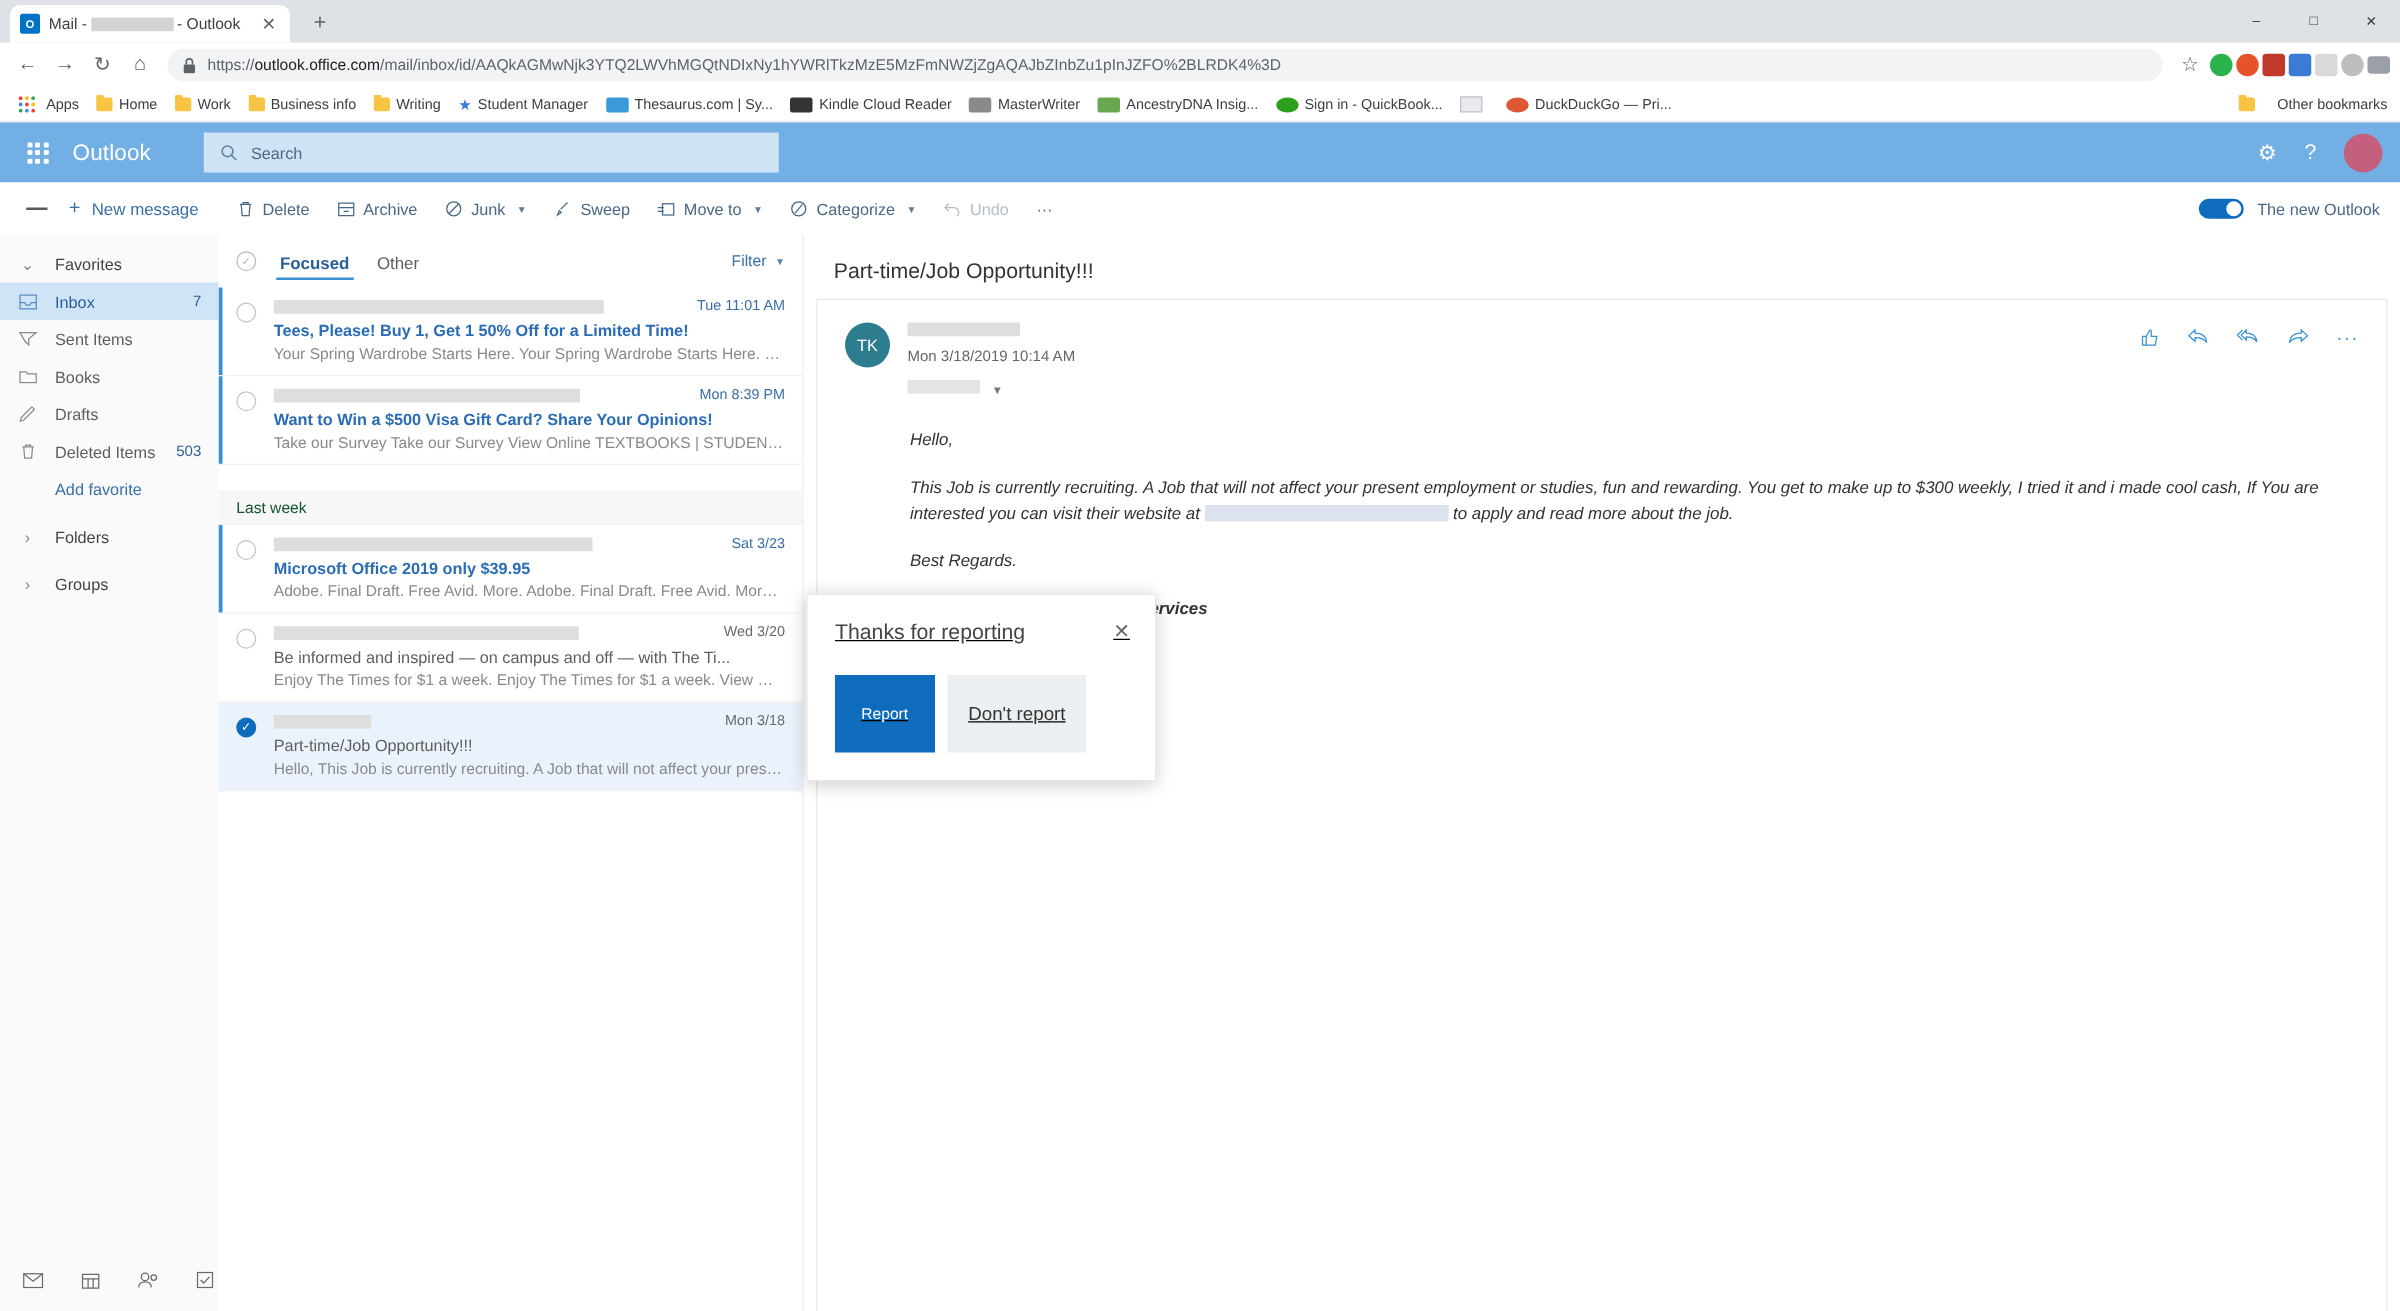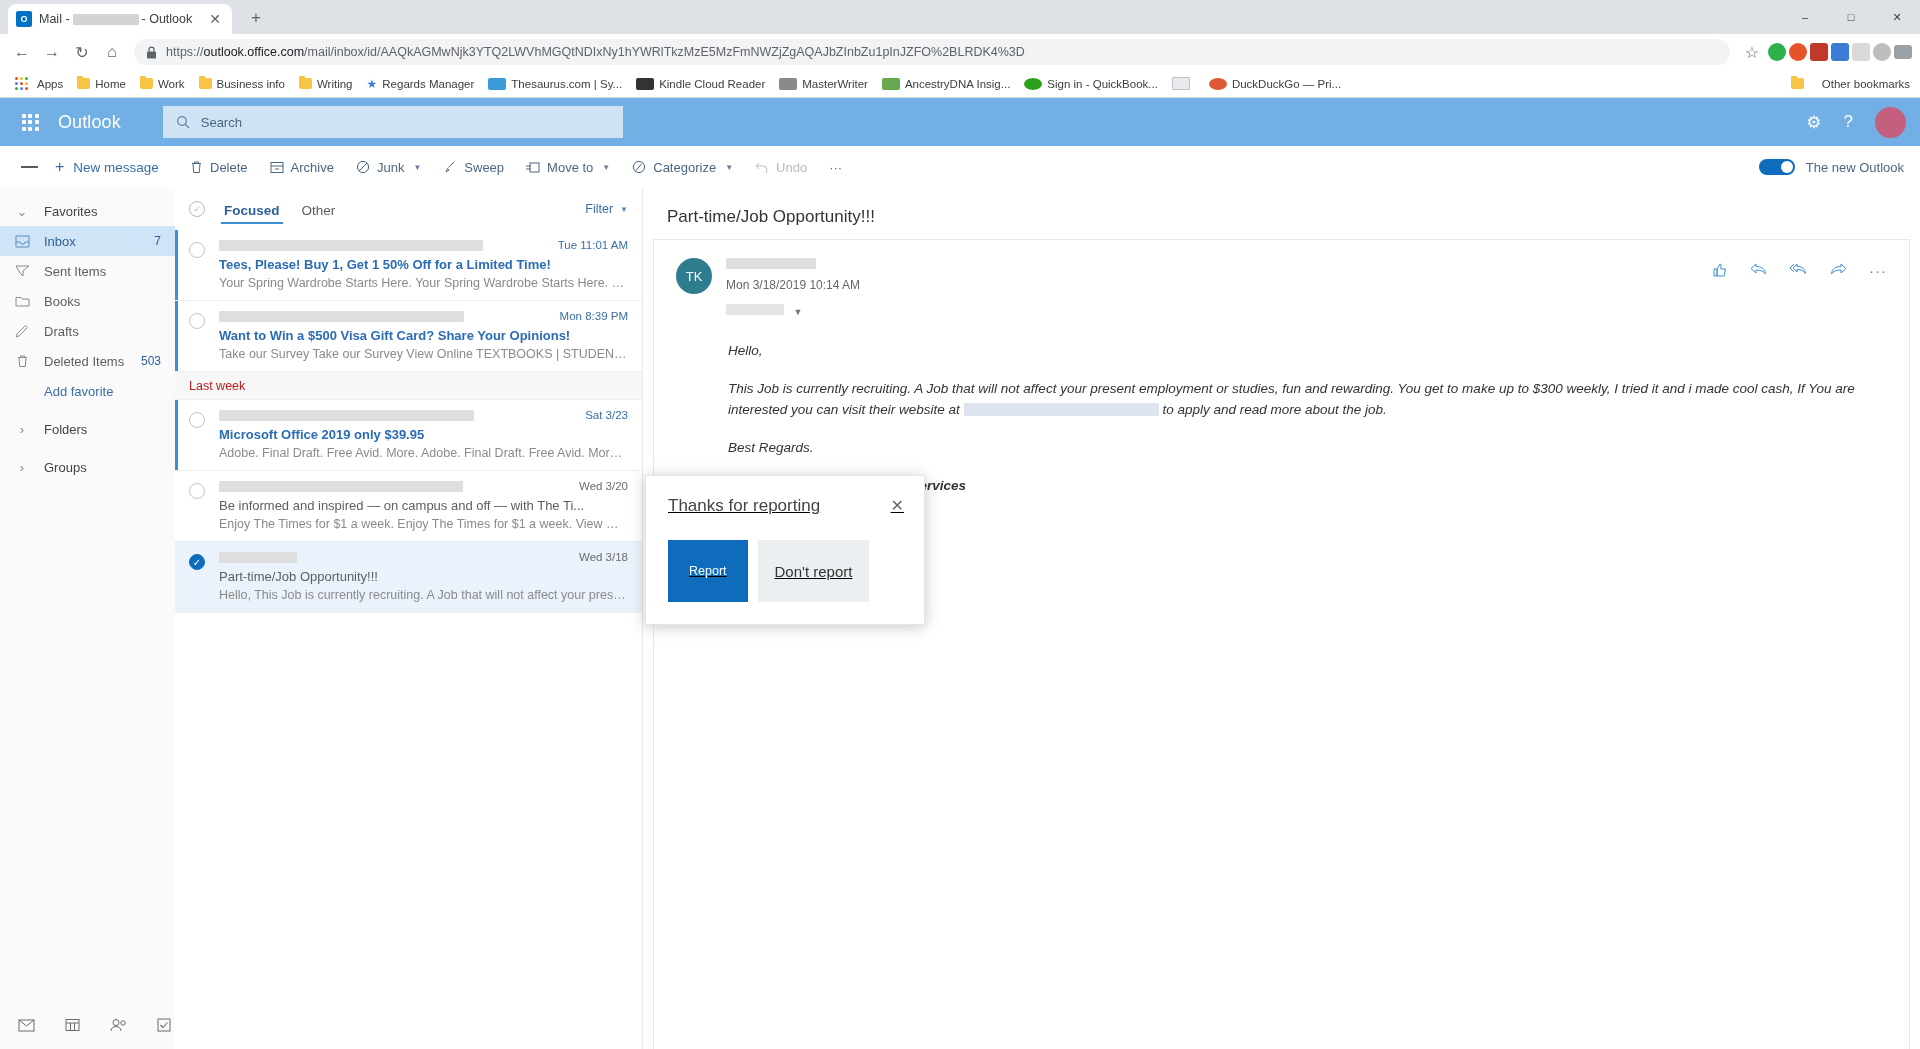--- a/index.html
+++ b/index.html
@@ -139,21 +139,21 @@
   .msg-check { width: 16px; height: 16px; border-radius: 50%; border: 1px solid #c4c4c4; flex: 0 0 16px; margin-top: 3px; }
   .msg.selected .msg-check { background: #0f6cbd; border-color: #0f6cbd; color:#fff; font-size: 10px; display:flex; align-items:center; justify-content:center; }
   .msg-main { flex: 1; min-width: 0; }
   .msg-row1 { display: flex; align-items: center; gap: 0; }
   .msg-sender-redact { height: 11px; background: #dedede; border-radius: 1px; }
   .msg-date { margin-left: auto; font-size: 11.5px; color: #3b6ea5; white-space: nowrap; }
   .msg.read .msg-date { color: #6a6a6a; }
   .msg-subject { font-size: 13px; color: #2b6cb5; font-weight: 700; margin-top: 6px; white-space: nowrap; overflow: hidden; text-overflow: ellipsis; }
   .msg.read .msg-subject { color: #5e5e5e; font-weight: 400; }
   .msg-preview { font-size: 12.5px; color: #8a8a8a; margin-top: 4px; white-space: nowrap; overflow: hidden; text-overflow: ellipsis; }
-  .group-head { height: 28px; background: #f7f7f7; display: flex; align-items: center; padding: 0 14px; font-size: 12.5px; color: #b91c1c; border-bottom: 1px solid #efefef; }
+  .group-head { height: 28px; background: #f7f7f7; display: flex; align-items: center; padding: 0 14px; font-size: 12.5px; color: #14532d; border-bottom: 1px solid #efefef; margin-top: 20px; }
 
   .reading { flex: 1; background: #fff; display: flex; flex-direction: column; min-width: 0; position: relative; }
   .rd-title { font-size: 17px; color: #333; padding: 19px 24px 12px; }
   .rd-card { margin: 0 10px; border: 1px solid #e8e8e8; border-bottom: none; padding: 18px 22px 26px; flex: 1;}
   .rd-top { display: flex; gap: 14px; position: relative; }
   .rd-avatar { width: 36px; height: 36px; border-radius: 50%; background: #2e7d8f; color: #fff; display:flex; align-items:center; justify-content:center; font-size:13px; flex:0 0 36px; }
   .rd-from { flex: 1; }
   .rd-name-redact { height: 11px; background: #dedede; border-radius: 1px; width: 90px; }
   .rd-date { font-size: 12px; color: #666; margin-top: 9px; }
   .rd-to-redact { height: 11px; background: #e4e4e4; border-radius: 1px; width: 58px; margin-top: 12px; display:inline-block; }
@@ -254,21 +254,21 @@
     <div class="bm">
       <span class="bm-folder"></span>
       <span>Business info</span>
     </div>
     <div class="bm">
       <span class="bm-folder"></span>
       <span>Writing</span>
     </div>
     <div class="bm">
       <span style="color:#3a7bd5;font-size:12px">★</span>
-      <span>Regards Manager</span>
+      <span>Student Manager</span>
     </div>
     <div class="bm">
       <span class="ext" style="background:#3a9ad9;width:12px;height:12px;border-radius:2px"></span>
       <span>Thesaurus.com | Sy...</span>
     </div>
     <div class="bm">
       <span class="ext" style="background:#333;width:12px;height:12px;border-radius:2px"></span>
       <span>Kindle Cloud Reader</span>
     </div>
     <div class="bm">
@@ -560,21 +560,21 @@
             <div class="msg-preview">Enjoy The Times for $1 a week. Enjoy The Times for $1 a week. View Online TEX...</div>
           </div>
         </div>
 
         <div class="msg read selected">
           <span class="bar"></span>
           <span class="msg-check">✓</span>
           <div class="msg-main">
             <div class="msg-row1">
               <span class="msg-sender-redact" style="width:78px"></span>
-              <span class="msg-date">Wed 3/18</span>
+              <span class="msg-date">Mon 3/18</span>
             </div>
             <div class="msg-subject">Part-time/Job Opportunity!!!</div>
             <div class="msg-preview">Hello, This Job is currently recruiting. A Job that will not affect your present em...</div>
           </div>
         </div>
       </div>
 
       <div class="reading">
         <div class="rd-title">Part-time/Job Opportunity!!!</div>
         <div class="rd-card">

